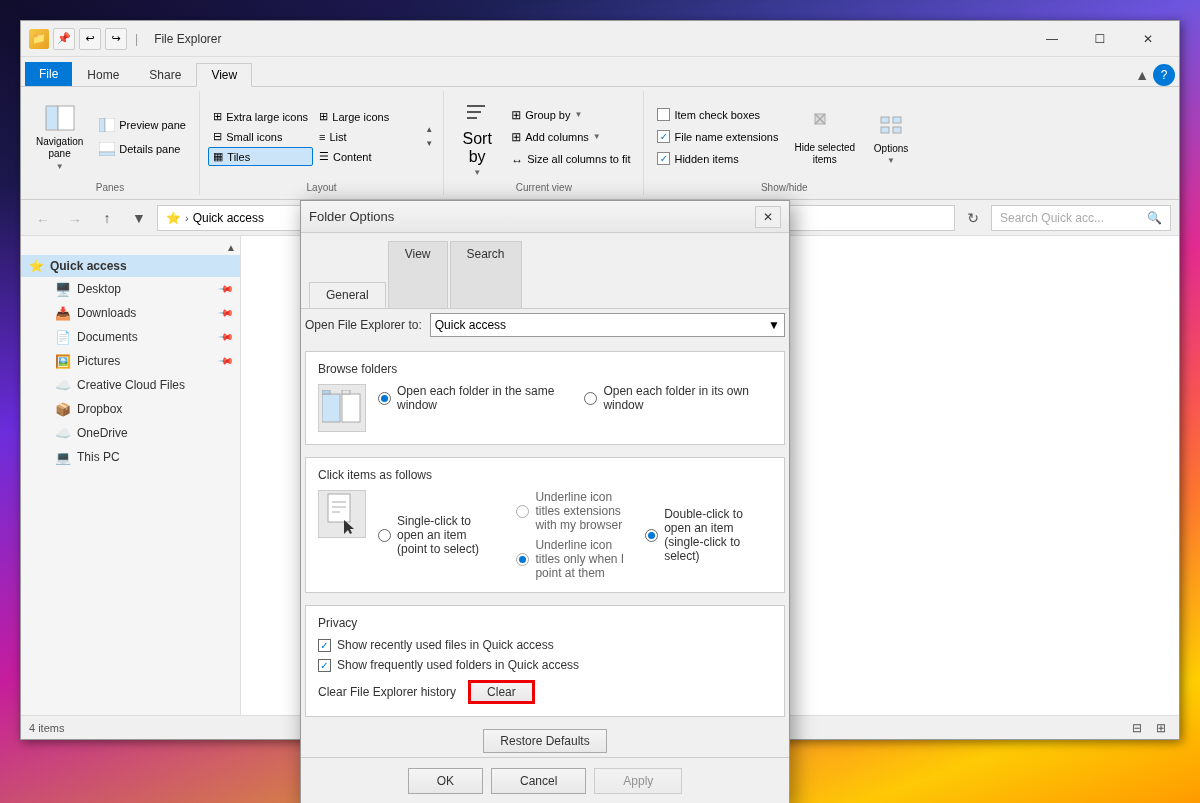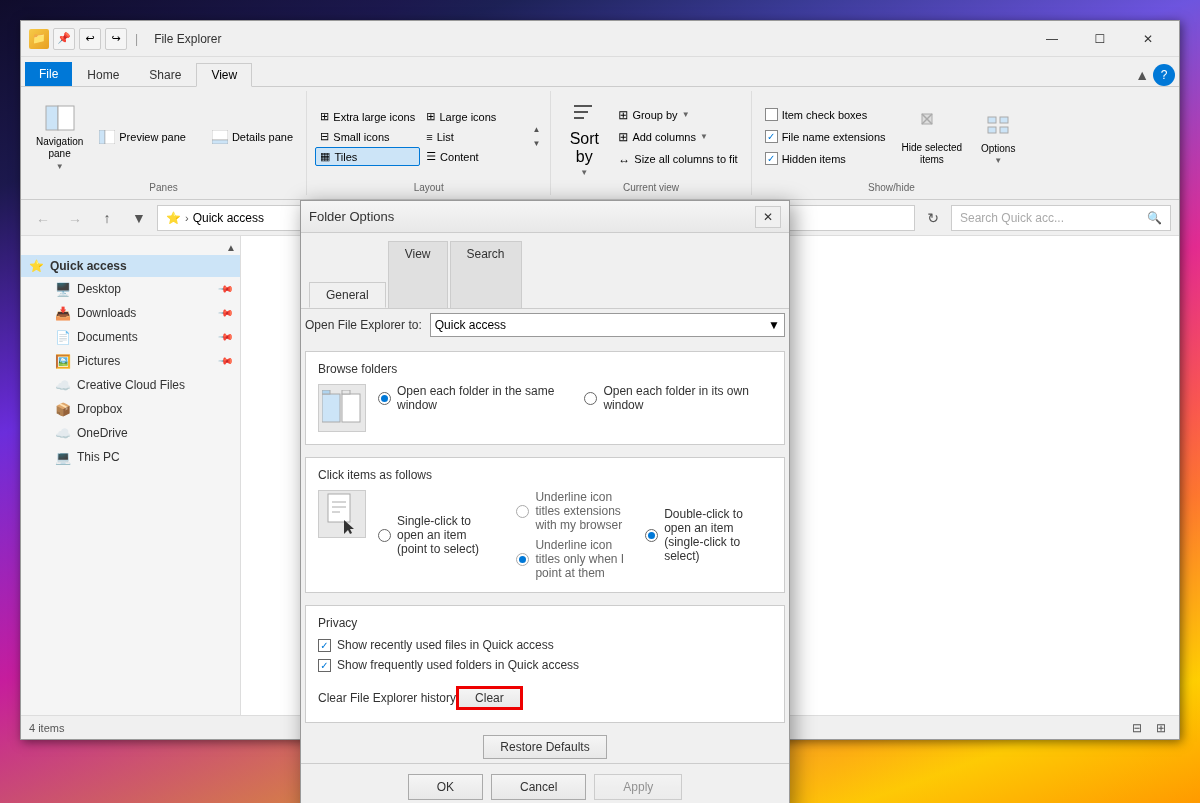--- a/index.html
+++ b/index.html
@@ -240,21 +240,21 @@
       height: 26px;
       border: 1px solid #ccc;
       background: white;
       display: flex;
       align-items: center;
       padding: 0 8px;
       font-size: 12px;
       gap: 4px;
     }
     .search-bar {
-      width: 220px;
+      width: 180px;
       height: 26px;
       border: 1px solid #ccc;
       background: white;
       display: flex;
       align-items: center;
       padding: 0 8px;
       font-size: 12px;
       gap: 4px;
     }
     .refresh-btn {
@@ -541,22 +541,22 @@
     }
     .checkbox-input.checked::after {
       content: '✓';
       font-size: 10px;
       color: #0078d7;
     }
 
     .clear-row {
       display: flex;
       align-items: center;
-      gap: 0;
-      margin-top: 14px;
+      gap: 12px;
+      margin-top: 8px;
     }
     .clear-label {
       font-size: 12px;
       color: #333;
     }
 
     .dialog-btn {
       height: 24px;
       padding: 0 16px;
       border: 1px solid #aaa;
@@ -673,21 +673,21 @@
           <div class="ribbon-btn">
             <div class="ribbon-btn-icon">
               <svg width="32" height="32" viewBox="0 0 32 32">
                 <rect x="2" y="4" width="12" height="24" fill="#cce4f7" stroke="#aaa" stroke-width="1"></rect>
                 <rect x="14" y="4" width="16" height="24" fill="white" stroke="#aaa" stroke-width="1"></rect>
               </svg>
             </div>
             <div style="font-size:10px; text-align:center; line-height:1.2;">Navigation<br>pane</div>
             <span class="dropdown-arrow">▼</span>
           </div>
-          <div style="display:flex; flex-direction:row; gap:16px; align-items:flex-start;">
+          <div style="display:flex; flex-direction:column; gap:2px; align-items:flex-start;">
             <div class="ribbon-small-btn">
               <div class="ribbon-small-icon">
                 <svg width="16" height="14" viewBox="0 0 16 14">
                   <rect x="0" y="0" width="6" height="14" fill="#cce4f7" stroke="#999" stroke-width="0.5"></rect>
                   <rect x="6" y="0" width="10" height="14" fill="white" stroke="#999" stroke-width="0.5"></rect>
                 </svg>
               </div>
               <span>Preview pane</span>
             </div>
             <div class="ribbon-small-btn">

